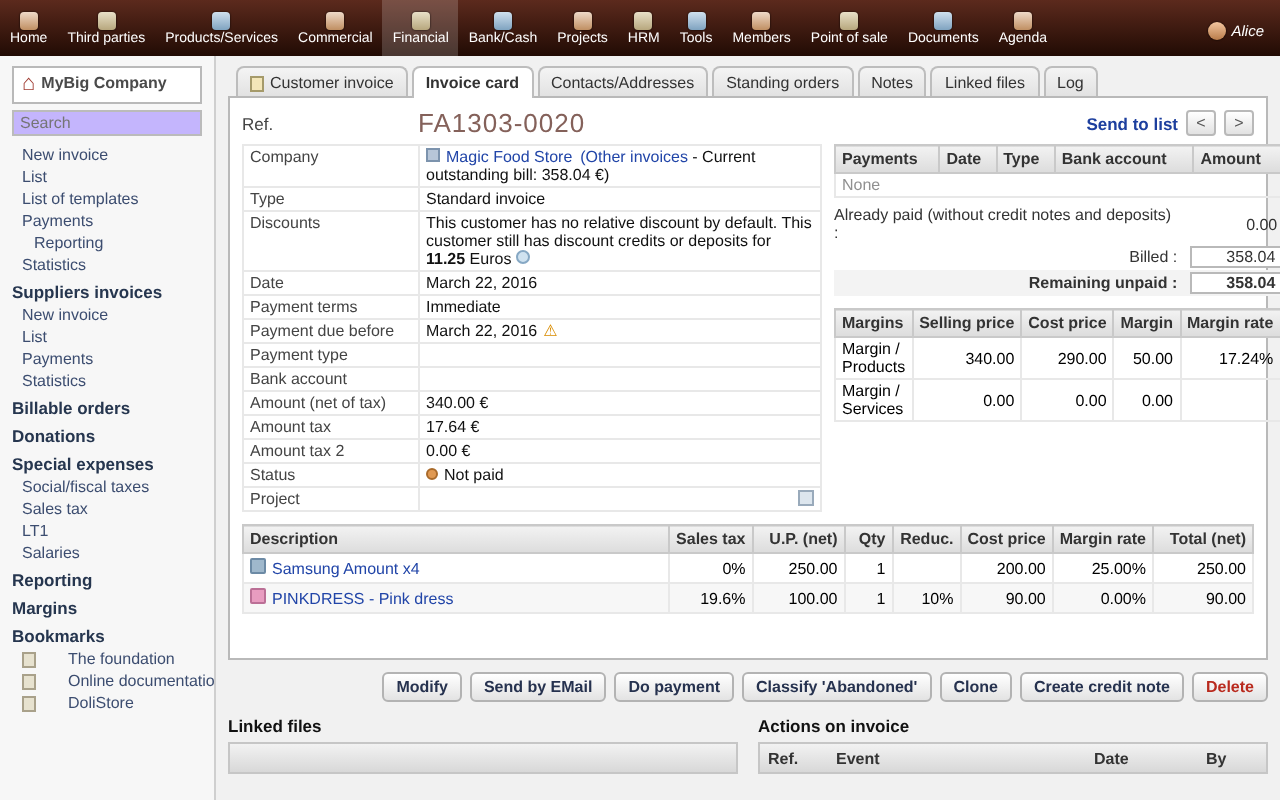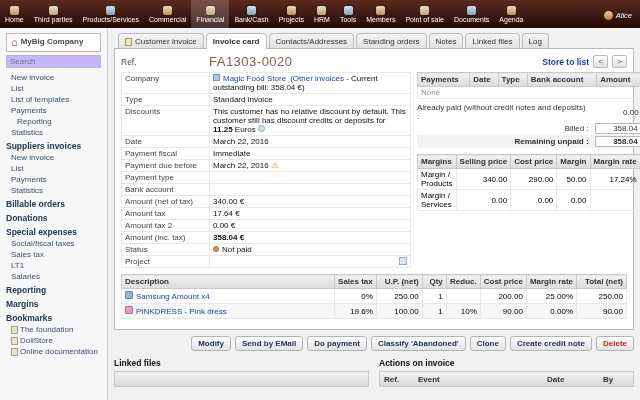--- a/index.html
+++ b/index.html
@@ -21,21 +21,21 @@
   
   .sidebar { width:108px; background:#f7f7f7; border-right:1px solid #cfcfcf; overflow:hidden; flex:0 0 108px; }
   .logo { margin:5px 6px 3px; background:#fff; border:1px solid #b9b9b9; display:flex; align-items:center; gap:3px; padding:3px 4px; }
   .logo-mark { color:#a03c32; font-size:11px; line-height:1; }
   .logo-text { font-size:8px; font-weight:bold; color:#4a4a4a; line-height:1.1; }
   .searchbox { margin:0 6px 4px; display:flex; }
   .searchbox input { width:100%; font-size:8px; padding:1px 3px; border:1px solid #bbb; background:#c4b5fd; color:#333; font-family:inherit; }
   .sec-title { font-size:8.5px; font-weight:bold; color:#26364f; padding:3px 6px 1px; cursor:pointer; white-space:nowrap; }
   .side-item { font-size:8px; color:#3c4d70; padding:1px 6px 1px 11px; cursor:pointer; white-space:nowrap; }
   .side-item.ind { padding-left:17px; }
-  .bm-item { display:flex; align-items:center; gap:2px; }
+  .bm-item { display:flex; align-items:center; gap:16px; }
   .bm-ico { width:7px; height:8px; background:#e7e2cf; border:1px solid #a9a18a; display:inline-block; flex:0 0 7px; }
 
   
   .main { flex:1; background:#f1f1f1; padding:5px 6px 0; overflow:hidden; }
   .tabs { display:flex; gap:2px; margin-left:4px; position:relative; z-index:2; }
   .tab { display:flex; align-items:center; gap:3px; font-size:8px; color:#333; background:linear-gradient(#f4f4f4,#e2e2e2); border:1px solid #bdbdbd; border-bottom:none; border-radius:4px 4px 0 0; padding:3px 6px 2px; cursor:pointer; white-space:nowrap; }
   .tab.active { background:#fff; font-weight:bold; padding-bottom:3px; margin-bottom:-1px; }
   .doc-ico { width:7px; height:8px; background:#f3e6b8; border:1px solid #a59a6a; }
 
   .card { background:#fff; border:1px solid #b9b9b9; padding:5px 6px 6px; position:relative; z-index:1; min-height:282px; }
@@ -200,25 +200,25 @@
     <div class="sec-title">Reporting</div>
     <div class="sec-title">Margins</div>
 
     <div class="sec-title">Bookmarks</div>
     <div class="side-item bm-item">
         <span class="bm-ico"></span>
         <span>The foundation</span>
       </div>
     <div class="side-item bm-item">
         <span class="bm-ico"></span>
-        <span>DoliStore</span>
+        <span>Online documentation</span>
       </div>
     <div class="side-item bm-item">
         <span class="bm-ico"></span>
-        <span>Online documentation</span>
+        <span>DoliStore</span>
       </div>
   </div>
 
   <div class="main">
     <div class="tabs">
       <div class="tab">
           <span class="doc-ico"></span>
           <span>Customer invoice</span>
         </div>
       <div class="tab active">
@@ -238,21 +238,21 @@
         </div>
       <div class="tab">
           <span>Log</span>
         </div>
     </div>
 
     <div class="card">
       <div class="refrow">
         <span class="rlabel">Ref.</span>
         <span class="refval">FA1303-0020</span>
-        <span class="backlink">Store to list</span>
+        <span class="backlink">Send to list</span>
         <span class="pagebtn">&lt;</span>
         <span class="pagebtn">&gt;</span>
       </div>
 
       <div class="cols">
 
         <table class="fields">
           <tbody>
           <tr>
                 <td class="fl">Company</td>
@@ -264,21 +264,21 @@
               </tr>
           <tr>
                 <td class="fl">Discounts</td>
             <td class="fv"><span>This customer has no relative discount by default. This customer still has discount credits or deposits for </span><span class="b">11.25</span><span> Euros</span><span class="info-ico"></span></td>
               </tr>
           <tr>
                 <td class="fl">Date</td>
                 <td class="fv">March 22, 2016</td>
               </tr>
           <tr>
-                <td class="fl">Payment fiscal</td>
+                <td class="fl">Payment terms</td>
                 <td class="fv">Immediate</td>
               </tr>
           <tr>
                 <td class="fl">Payment due before</td>
             <td class="fv"><span>March 22, 2016</span><span class="warn">⚠</span></td>
               </tr>
           <tr>
                 <td class="fl">Payment type</td>
                 <td class="fv"></td>
               </tr>
@@ -290,24 +290,20 @@
                 <td class="fl">Amount (net of tax)</td>
                 <td class="fv">340.00 €</td>
               </tr>
           <tr>
                 <td class="fl">Amount tax</td>
                 <td class="fv">17.64 €</td>
               </tr>
           <tr>
                 <td class="fl">Amount tax 2</td>
                 <td class="fv">0.00 €</td>
-              </tr>
-          <tr>
-                <td class="fl">Amount (inc. tax)</td>
-                <td class="fv b">358.04 €</td>
               </tr>
           <tr>
                 <td class="fl">Status</td>
             <td class="fv"><span class="status-dot"></span><span>Not paid</span></td>
               </tr>
           <tr>
                 <td class="fl">Project</td>
             <td class="fv"><span class="edit-ico"></span><span></span></td>
               </tr>
         </tbody>

